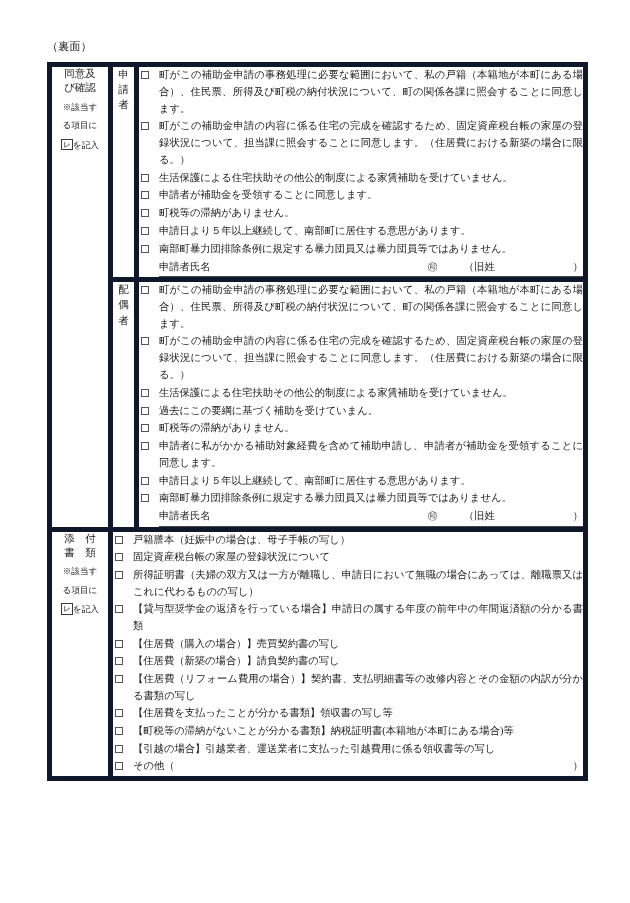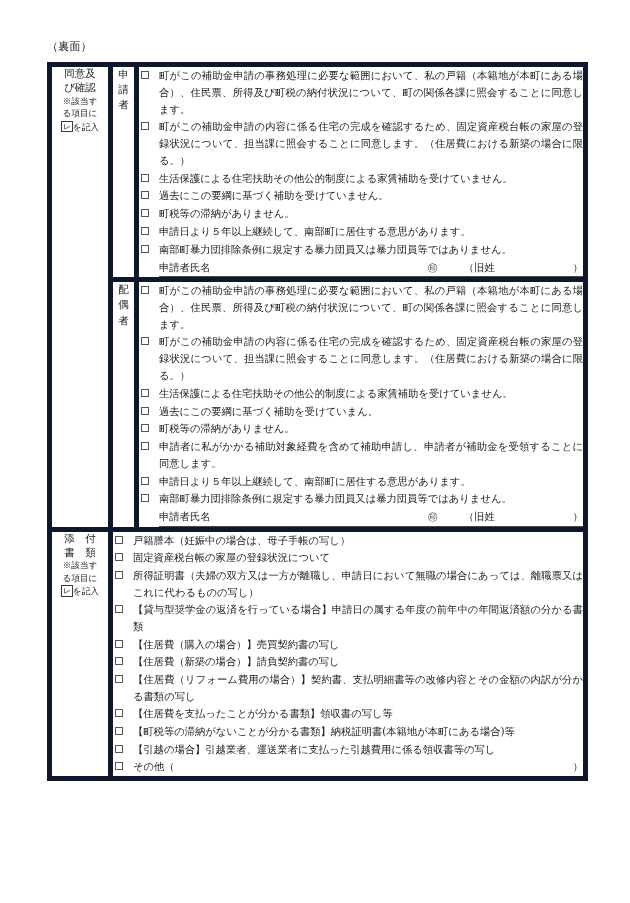--- a/index.html
+++ b/index.html
@@ -13,20 +13,21 @@
     font-family: "DejaVu Serif", "Liberation Serif", serif;
     color: #1a1a1a;
     -webkit-font-smoothing: antialiased;
   }
 
   .page {
     position: relative;
     width: 630px;
     height: 865px;
     box-sizing: border-box;
+    font-family: Liberation Serif, serif;
   }
 
   
   .page-label {
     position: absolute;
     left: 47px;
     top: 39px;
     font-size: 11px;
     letter-spacing: 0.02em;
     white-space: nowrap;
@@ -60,21 +61,21 @@
   }
   .head-title {
     font-size: 10.5px;
     display: block;
     white-space: nowrap;
   }
   .head-note {
     font-size: 8.6px;
     display: block;
     line-height: 1.34;
-    margin-top: 1px;
+    margin-top: 7px;
     white-space: nowrap;
   }
   .chk-glyph {
     display: inline-block;
     border: 1px solid #3a3a3a;
     font-size: 7.5px;
     line-height: 1;
     padding: 1px 1px 1px 1px;
     vertical-align: 1px;
     margin-right: 0px;
@@ -200,21 +201,21 @@
             <li class="chk-item">
               <span class="chk-box"></span>
               <span class="chk-text">町がこの補助金申請の内容に係る住宅の完成を確認するため、固定資産税台帳の家屋の登録状況について、担当課に照会することに同意します。（住居費における新築の場合に限る。）</span>
             </li>
             <li class="chk-item">
               <span class="chk-box"></span>
               <span class="chk-text">生活保護による住宅扶助その他公的制度による家賃補助を受けていません。</span>
             </li>
             <li class="chk-item">
               <span class="chk-box"></span>
-              <span class="chk-text">過去にこの要綱に基づく補助を受けていません。</span>
+              <span class="chk-text">申請者が補助金を受領することに同意します。</span>
             </li>
             <li class="chk-item">
               <span class="chk-box"></span>
               <span class="chk-text">町税等の滞納がありません。</span>
             </li>
             <li class="chk-item">
               <span class="chk-box"></span>
               <span class="chk-text">申請日より５年以上継続して、南部町に居住する意思があります。</span>
             </li>
             <li class="chk-item">

